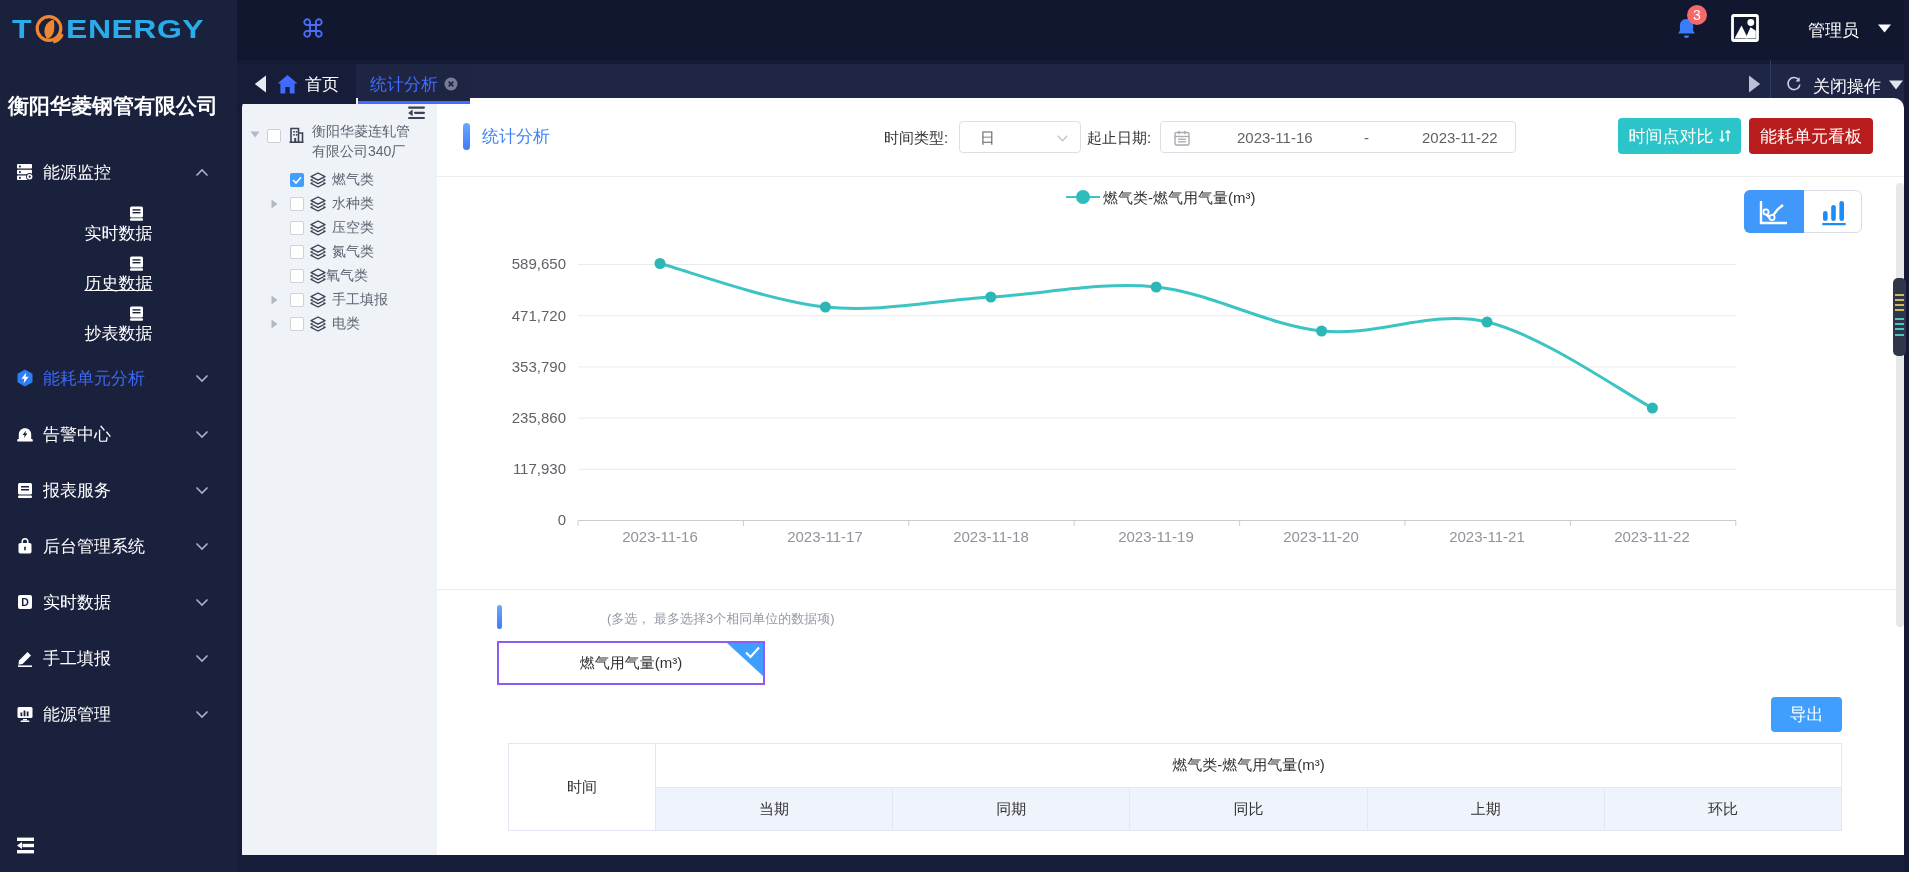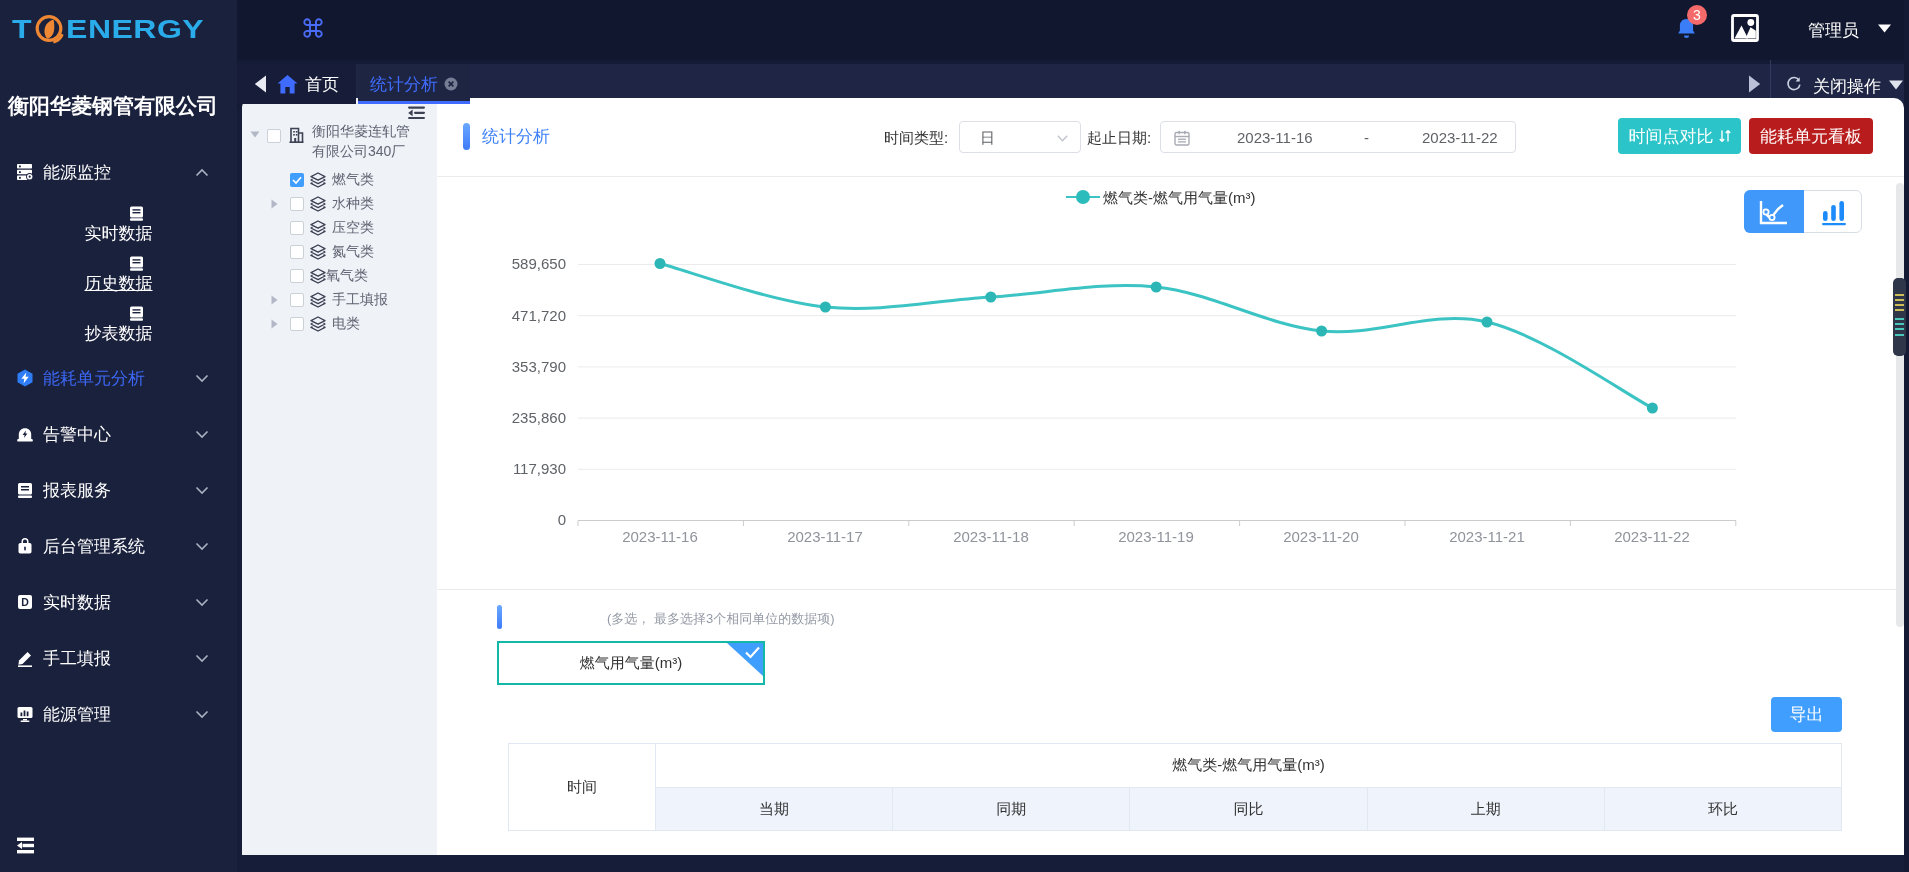--- a/index.html
+++ b/index.html
@@ -422,21 +422,21 @@
       <circle cx="1487" cy="339" r="5.5"></circle>
       <circle cx="1652.4" cy="425" r="5.5"></circle>
     </g>
   </svg>
 
   <div style="position:absolute; left:195px; top:491px; width:1467px; height:1px; background:#ececec;"></div>
 
   <div style="position:absolute; left:255px; top:507px; width:5px; height:24px; border-radius:3px; background:linear-gradient(#6aa8ff,#3e7bfa);"></div>
   <div style="position:absolute; left:274px; top:510px; font-size:16px; font-weight:normal; color:#ec4899;margin-top:40px;">选择数据项</div>
   <div style="position:absolute; left:365px; top:512px; font-size:13px; color:#949aa5;">(多选， 最多选择3个相同单位的数据项)</div>
-  <div style="position:absolute; left:255px; top:543px; width:268px; height:44px; border:2px solid #14b8a6; background:#fff;">
+  <div style="position:absolute; left:255px; top:543px; width:268px; height:44px; border:2px solid #8b5cf6; background:#fff;">
     <div style="position:absolute; left:0; top:0; width:100%; height:100%; display:flex; align-items:center; justify-content:center; font-size:15px; color:#333;">燃气用气量(m³)</div>
     <div style="position:absolute; right:0; top:0; width:0; height:0; border-top:33px solid #409eff; border-left:36px solid transparent;"></div>
     <svg style="position:absolute; right:2px; top:3px;" width="17" height="13" viewBox="0 0 17 13">
         <path d="M2 6.5 L6.5 11 L15 1.5" stroke="#fff" stroke-width="2.2" fill="none"></path>
       </svg>
   </div>
   <div class="btn" style="left:1529px; top:599px; width:71px; height:35px; background:#409eff;">导出</div>
 
   <div style="position:absolute; left:266px; top:645px; width:1334px; height:92px;">
     <table style="width:1334px; border-collapse:collapse; table-layout:fixed; font-size:15px; color:#333;">

